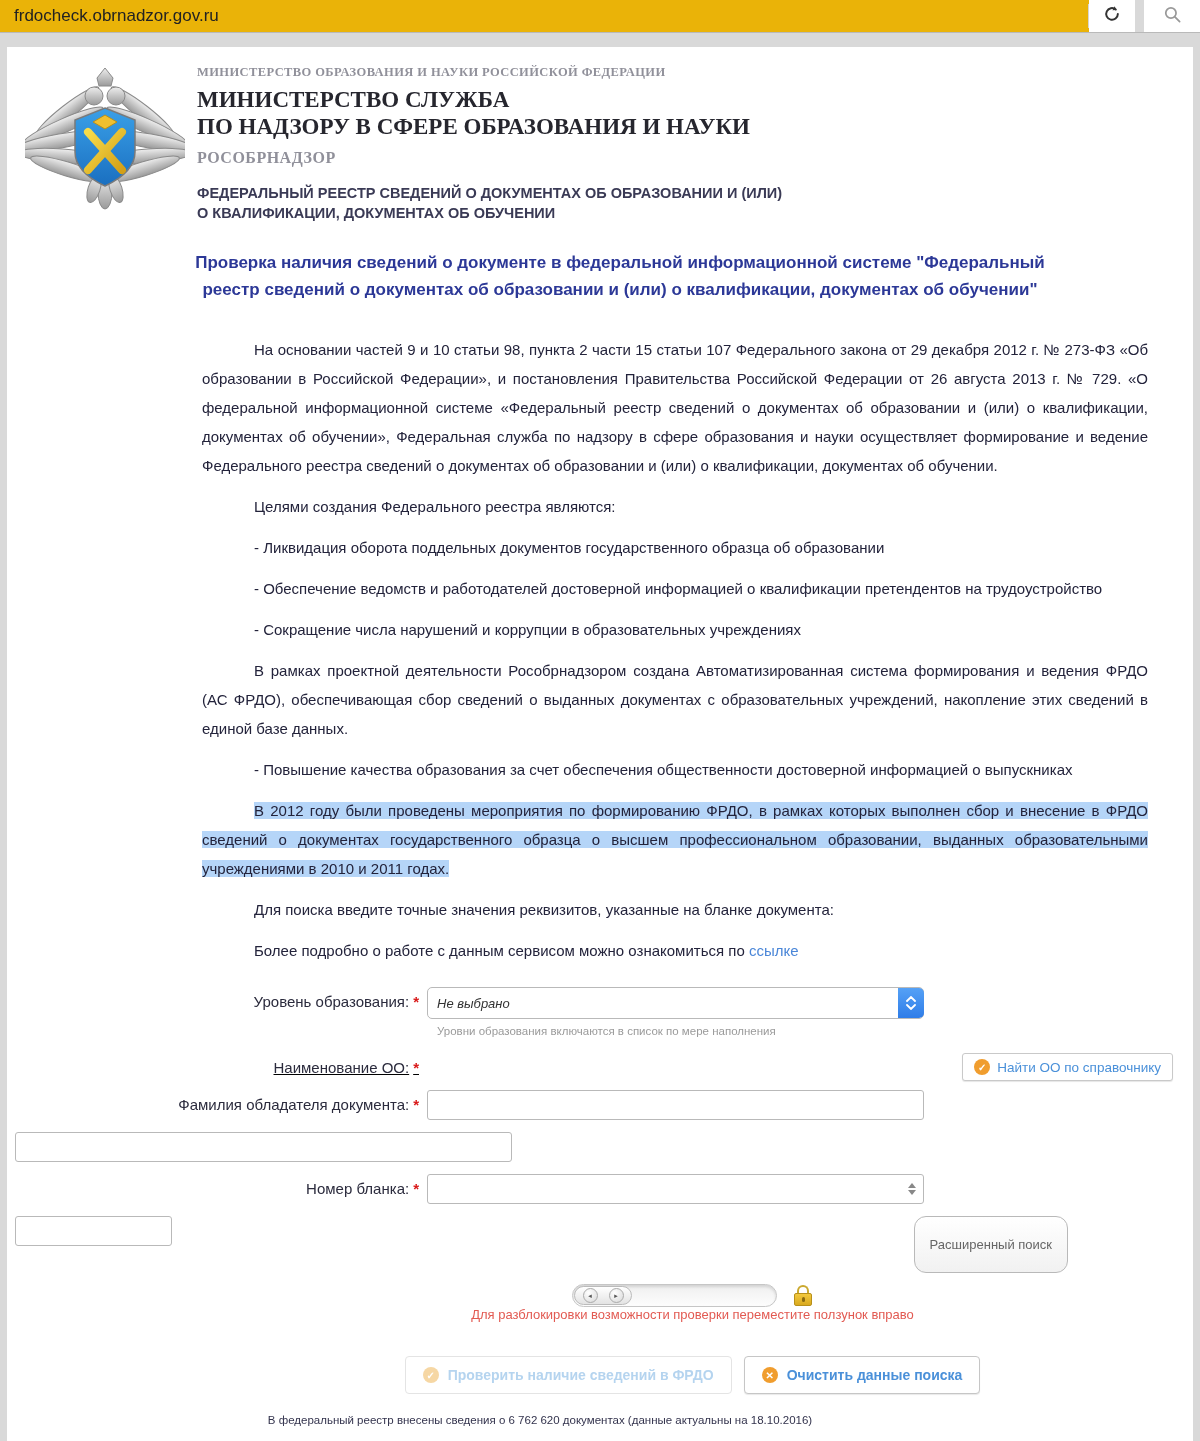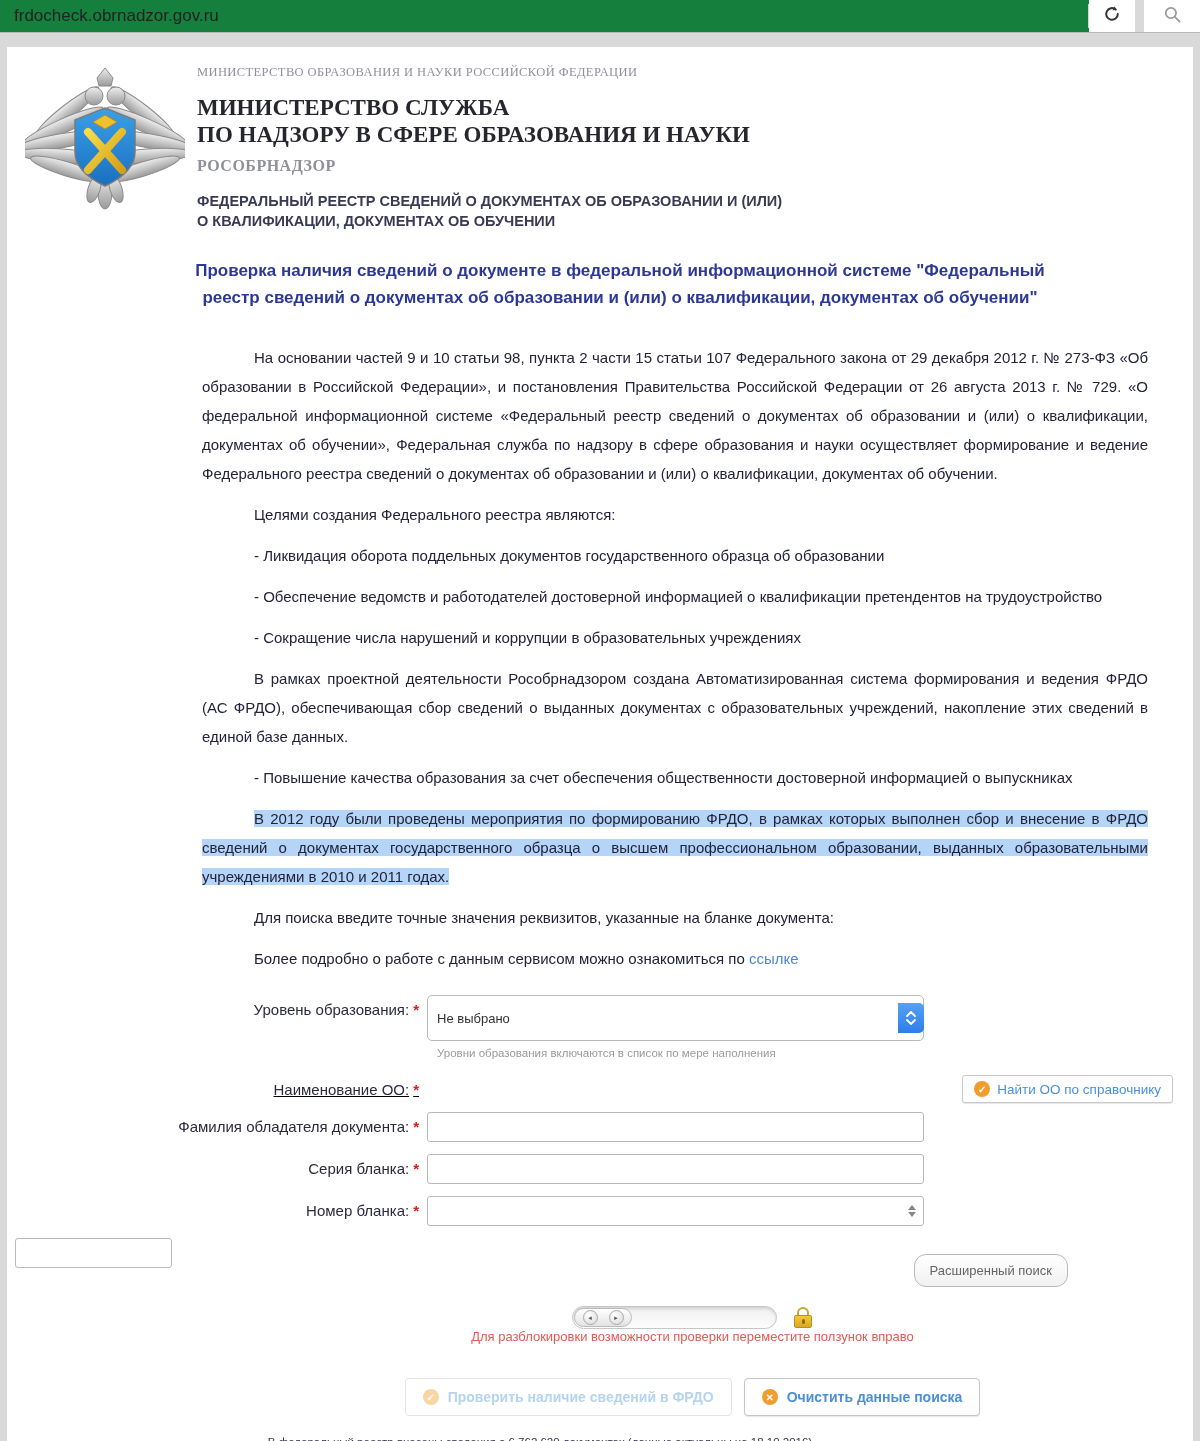--- a/index.html
+++ b/index.html
@@ -1,34 +1,34 @@
 <!DOCTYPE html>
 <html><head>
 <meta charset="utf-8">
 <style>
   * { margin:0; padding:0; box-sizing:border-box; }
   html,body { background:#d9d9d9; font-family:"Liberation Sans", sans-serif; }
   body { width:1200px; margin:0 auto; }
 
   
-  .browser-bar { display:flex; align-items:stretch; height:33px; background:#15803d; border-bottom:1px solid #b9b9b9; }
+  .browser-bar { display:flex; align-items:stretch; height:33px; background:#eab308; border-bottom:1px solid #b9b9b9; }
   .url-field { flex:1; display:flex; align-items:center; padding-left:14px; font-size:17px; color:#222; }
   .chrome-divider { width:1px; background:#d5d5d5; margin:4px 0; }
   .chrome-btn { width:46px; display:flex; align-items:center; justify-content:center; cursor:pointer; background:#fff; }
   .chrome-gap { width:9px; background:#d9d9d9; }
   .search-area { width:56px; display:flex; align-items:center; justify-content:center; background:#fff; }
 
   
   .page { background:#fff; margin:14px 7px 0 7px; padding-bottom:60px; }
 
   
   .site-header { display:flex; padding:10px 0 0 18px; }
   .logo-box { width:172px; flex:none; padding-top:3px; }
   .header-text { padding-top:8px; }
-  .ministry { font-family:"Liberation Serif", serif; font-weight:normal; font-size:12.5px; color:#90909a; letter-spacing:.4px; margin-bottom:14px; }
+  .ministry { font-family:"Liberation Serif", serif; font-weight:bold; font-size:12.5px; color:#90909a; letter-spacing:.4px; margin-bottom:6px; }
   .service-name { font-family:"Liberation Serif", serif; font-weight:bold; font-size:23px; line-height:27px; color:#26262e; }
   .short-name { font-family:"Liberation Serif", serif; font-weight:bold; font-size:16px; color:#90909a; margin-top:9px; letter-spacing:.5px; }
   .registry-name { font-weight:bold; font-size:14.5px; line-height:20px; color:#3a3a55; margin-top:16px; }
 
   
   .page-title { font-size:17px; line-height:27px; font-weight:bold; color:#2c3897; text-align:center; margin:26px 120px 0 160px; }
 
   
   .content { padding:0 45px 0 195px; margin-top:32px; font-size:15px; color:#23233b; }
   .content p { text-align:justify; text-indent:52px; line-height:29px; margin-bottom:3px; }
@@ -38,29 +38,29 @@
 
   
   .doc-form { margin-top:22px; }
   .form-row { display:flex; align-items:flex-start; margin-bottom:12px; position:relative; }
   .label-col { width:412px; flex:none; text-align:right; font-size:15px; color:#2b2b3d; padding-top:6px; }
   .req { color:#d91a1a; font-weight:bold; margin-left:4px; }
   .field-col { margin-left:8px; position:relative; }
   .txt-input { width:497px; height:30px; border:1px solid #b9b9b9; border-radius:3px; background:#fff; font-size:14px; padding:0 8px; color:#222; }
   .date-input { width:157px; }
 
-  .select-box { width:497px; height:46px; border:1px solid #b9b9b9; border-radius:5px; background:#fff; display:flex; align-items:center; position:relative; cursor:pointer; }
+  .select-box { width:497px; height:32px; border:1px solid #b9b9b9; border-radius:5px; background:#fff; display:flex; align-items:center; position:relative; cursor:pointer;font-style:italic; }
   .select-value { flex:1; font-size:13px; color:#333; padding-left:9px; }
   .select-stepper { width:26px; height:30px; margin:-1px -1px -1px 0; border-radius:0 5px 5px 0; background:linear-gradient(#55a1f6,#2f7de8); display:flex; flex-direction:column; align-items:center; justify-content:center; gap:2px; }
   .help-text { font-size:11.5px; color:#9a9a9a; margin:6px 0 0 10px; }
 
   .num-spinner { position:absolute; right:6px; top:6px; width:13px; height:18px; display:flex; flex-direction:column; align-items:center; justify-content:center; gap:2px; cursor:pointer; }
 
   .find-btn { position:absolute; right:20px; top:0; display:flex; align-items:center; gap:7px; background:#fff; border:1px solid #c9c9c9; border-radius:3px; box-shadow:0 1px 1px rgba(0,0,0,.1); padding:5px 11px; font-size:13.5px; color:#4a90d9; cursor:pointer; }
-  .adv-btn { position:absolute; right:125px; top:16px; border:1px solid #b9b9b9; border-radius:12px; background:linear-gradient(#fff,#f1f1f1); padding:8px 15px; font-size:13px; color:#666; cursor:pointer; }
+  .adv-btn { position:absolute; right:125px; top:0; border:1px solid #b9b9b9; border-radius:12px; background:linear-gradient(#fff,#f1f1f1); padding:20px 15px; font-size:13px; color:#666; cursor:pointer; }
 
   .icon-circle { width:16px; height:16px; border-radius:50%; display:flex; align-items:center; justify-content:center; color:#fff; font-size:10px; font-weight:bold; flex:none; }
   .orange { background:#f09d2e; }
   .orange-faded { background:#f6d7a4; }
 
   
   .center-zone { margin-left:185px; display:flex; flex-direction:column; align-items:center; }
   .slider-row { display:flex; align-items:center; margin-top:26px; }
   .slider-track { width:205px; height:23px; border:1px solid #c6c6c6; border-radius:12px; background:linear-gradient(#efefef,#fdfdfd); box-shadow:inset 0 2px 3px rgba(0,0,0,.12); position:relative; }
   .slider-handle { position:absolute; left:1px; top:1px; width:58px; height:19px; border:1px solid #bbb; border-radius:10px; background:linear-gradient(#fff,#e3e3e3); display:flex; align-items:center; justify-content:space-around; padding:0 2px; cursor:grab; }
@@ -208,21 +208,20 @@
     </div>
 
     <div class="form-row" style="margin-top:14px;">
       <div class="label-col"><span>Фамилия обладателя документа:</span><span class="req">*</span></div>
       <div class="field-col">
         <input class="txt-input" type="text" style="">
       </div>
     </div>
 
     <div class="form-row">
-      <div class="label-col"><span>Серия бланка:</span><span class="req">*</span></div>
       <div class="field-col">
         <input class="txt-input" type="text" style="">
       </div>
     </div>
 
     <div class="form-row">
       <div class="label-col"><span>Номер бланка:</span><span class="req">*</span></div>
       <div class="field-col">
         <input class="txt-input" type="text" style="">
         <span class="num-spinner">

